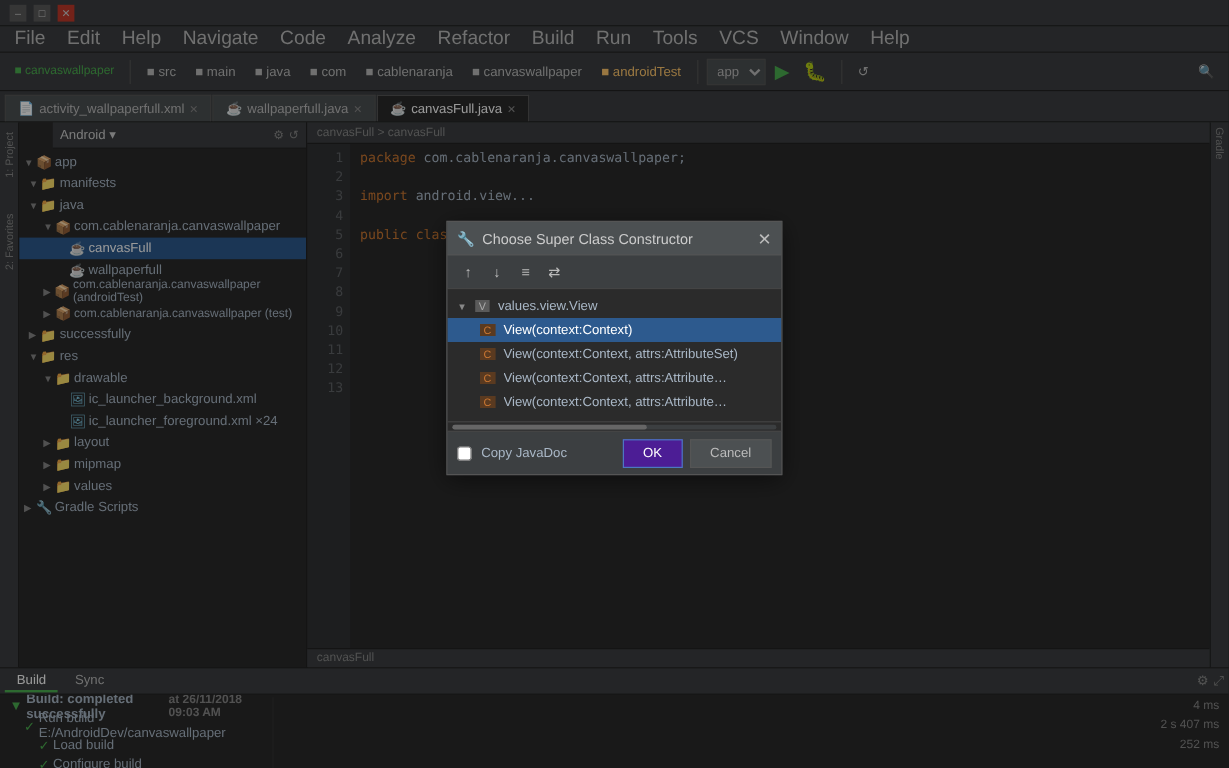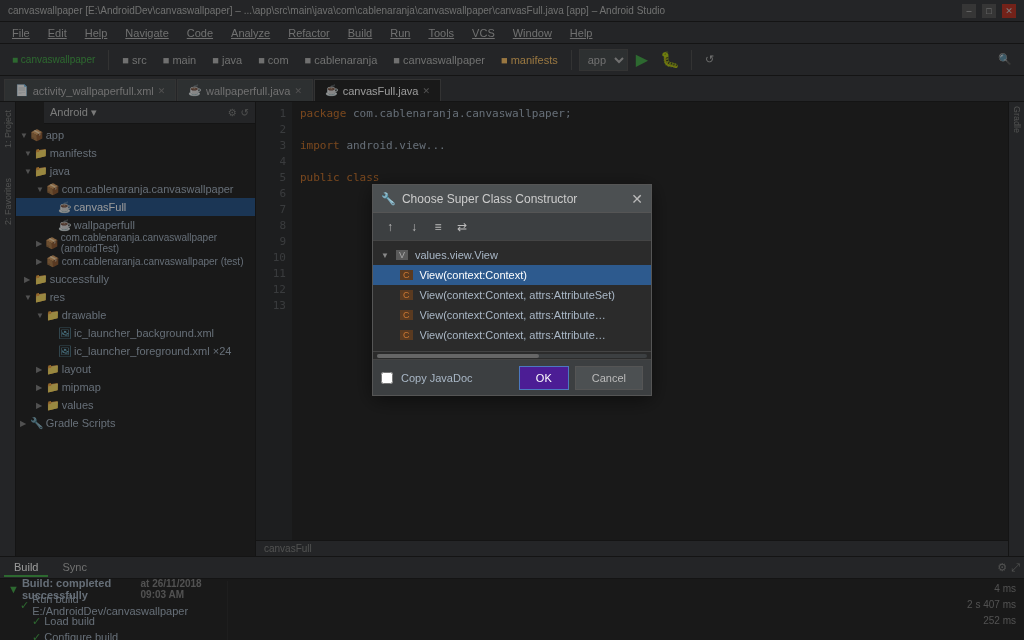--- a/index.html
+++ b/index.html
@@ -40,24 +40,23 @@
       height: 22px;
       background: #3c3f41;
       display: flex;
       align-items: center;
       padding: 0 4px;
       border-bottom: 1px solid #222;
       gap: 2px;
     }
     .menu-item {
       padding: 2px 8px;
-      font-size: 11px;
-      color: #bbb;
-      cursor: pointer;
-      text-decoration: underline;
+      font-size: 16px;
+      color: #bbb;
+      cursor: pointer;
     }
 
     
     #toolbar {
       height: 32px;
       background: #3c3f41;
       display: flex;
       align-items: center;
       padding: 0 6px;
       border-bottom: 1px solid #222;
@@ -413,21 +412,20 @@
       writing-mode: vertical-rl;
       font-size: 9px;
       color: #888;
       cursor: pointer;
     }
   </style>
 </head>
 <body>
 
 <div id="titlebar">
-  <span style="flex:1;font-size:10px;white-space:nowrap;overflow:hidden;text-overflow:ellipsis;">canvaswallpaper [E:\AndroidDev\canvaswallpaper] – ...\app\src\main\java\com\cablenaranja\canvaswallpaper\canvasFull.java [app] – Android Studio</span>
   <div id="titlebar-controls">
     <button class="title-btn">–</button>
     <button class="title-btn">□</button>
     <button class="title-btn" style="background:#c0392b;">✕</button>
   </div>
 </div>
 
 <div id="menubar">
     <div class="menu-item">File</div>
     <div class="menu-item">Edit</div>
@@ -446,21 +444,21 @@
 
 <div id="toolbar">
   <button class="toolbar-btn" style="font-size:10px;color:#4caf50;">■ canvaswallpaper</button>
   <div class="toolbar-separator"></div>
   <button class="toolbar-btn">■ src</button>
   <button class="toolbar-btn">■ main</button>
   <button class="toolbar-btn">■ java</button>
   <button class="toolbar-btn">■ com</button>
   <button class="toolbar-btn">■ cablenaranja</button>
   <button class="toolbar-btn">■ canvaswallpaper</button>
-  <button class="toolbar-btn" style="color:#ffc66d;">■ manifests</button>
+  <button class="toolbar-btn" style="color:#ffc66d;">■ androidTest</button>
   <div class="toolbar-separator"></div>
   <select class="toolbar-select">
     <option>app</option>
   </select>
   <button class="run-btn">▶</button>
   <button class="debug-btn">🐛</button>
   <div class="toolbar-separator"></div>
   <button class="toolbar-btn">↺</button>
   <div style="flex:1"></div>
   <button class="toolbar-btn">🔍</button>
@@ -582,20 +580,21 @@
       </div>
       <div class="tree-item" style="padding-left:4px;">
         <span class="tree-arrow">▶</span>
         <span style="color:#4caf50;">🔧</span>
         <span>Gradle Scripts</span>
       </div>
     </div>
   </div>
 
   <div id="editor-area" style="flex:1;display:flex;flex-direction:column;background:#2b2b2b;position:relative;">
+    <div id="breadcrumb" style="height:18px;background:#3c3f41;display:flex;align-items:center;padding:0 8px;font-size:10px;color:#888;border-bottom:1px solid #222;">canvasFull &gt; canvasFull</div>
     <div id="editor-content" style="flex:1;display:flex;overflow:hidden;">
       <div id="line-numbers" style="width:36px;background:#313335;padding:4px 6px 4px 0;text-align:right;font-size:11px;color:#606366;font-family:monospace;line-height:16px;">
         1<br>2<br>3<br>4<br>5<br>6<br>7<br>8<br>9<br>10<br>11<br>12<br>13
       </div>
       <div id="code-editor" style="flex:1;padding:4px 8px;font-size:11px;font-family:monospace;line-height:16px;color:#a9b7c6;background:#2b2b2b;overflow:auto;">
         <span style="color:#cc7832;">package</span> <span style="color:#a9b7c6;">com.cablenaranja.canvaswallpaper;</span><br>
         <br>
         <span style="color:#cc7832;">import</span> <span style="color:#a9b7c6;">android.view...</span><br>
         <br>
         <span style="color:#cc7832;">public class</span> <span style="color:#ffc66d;"></span>

